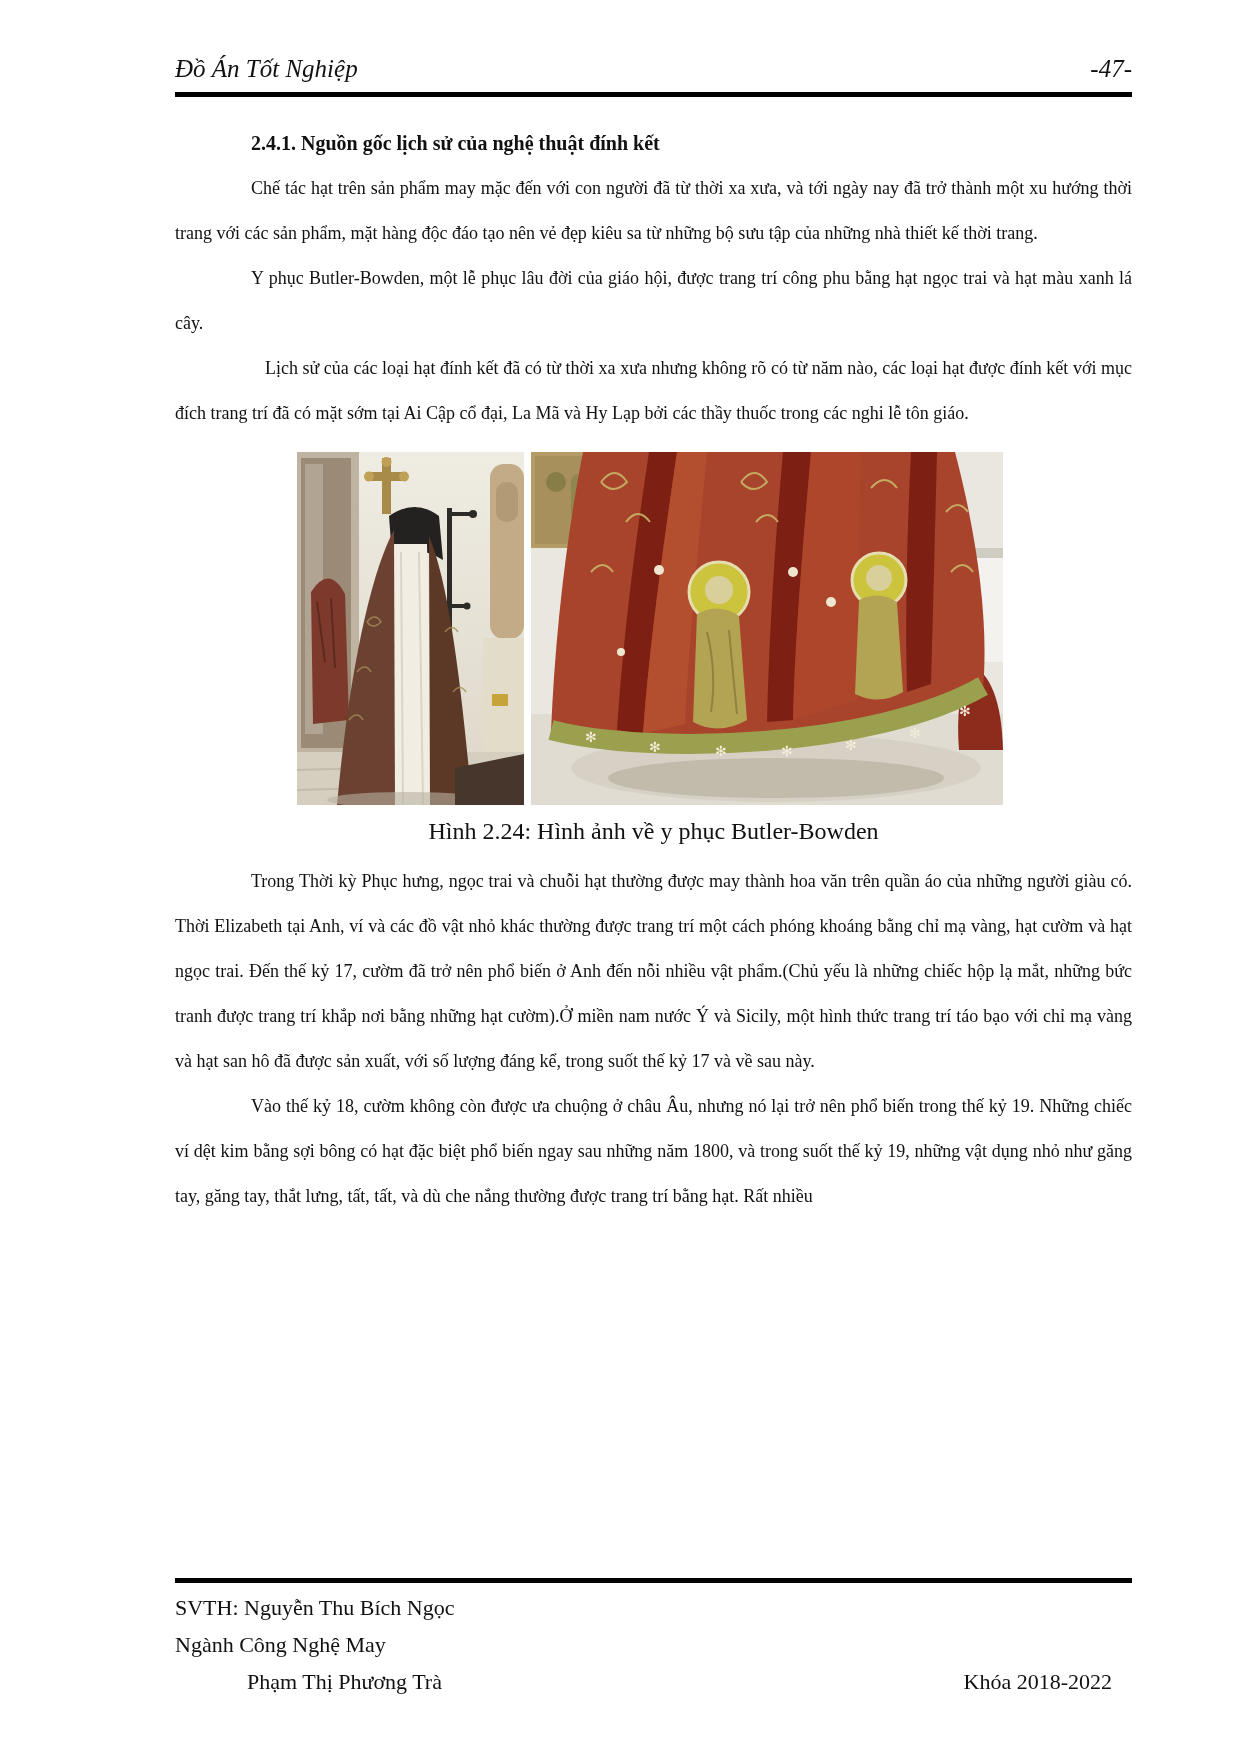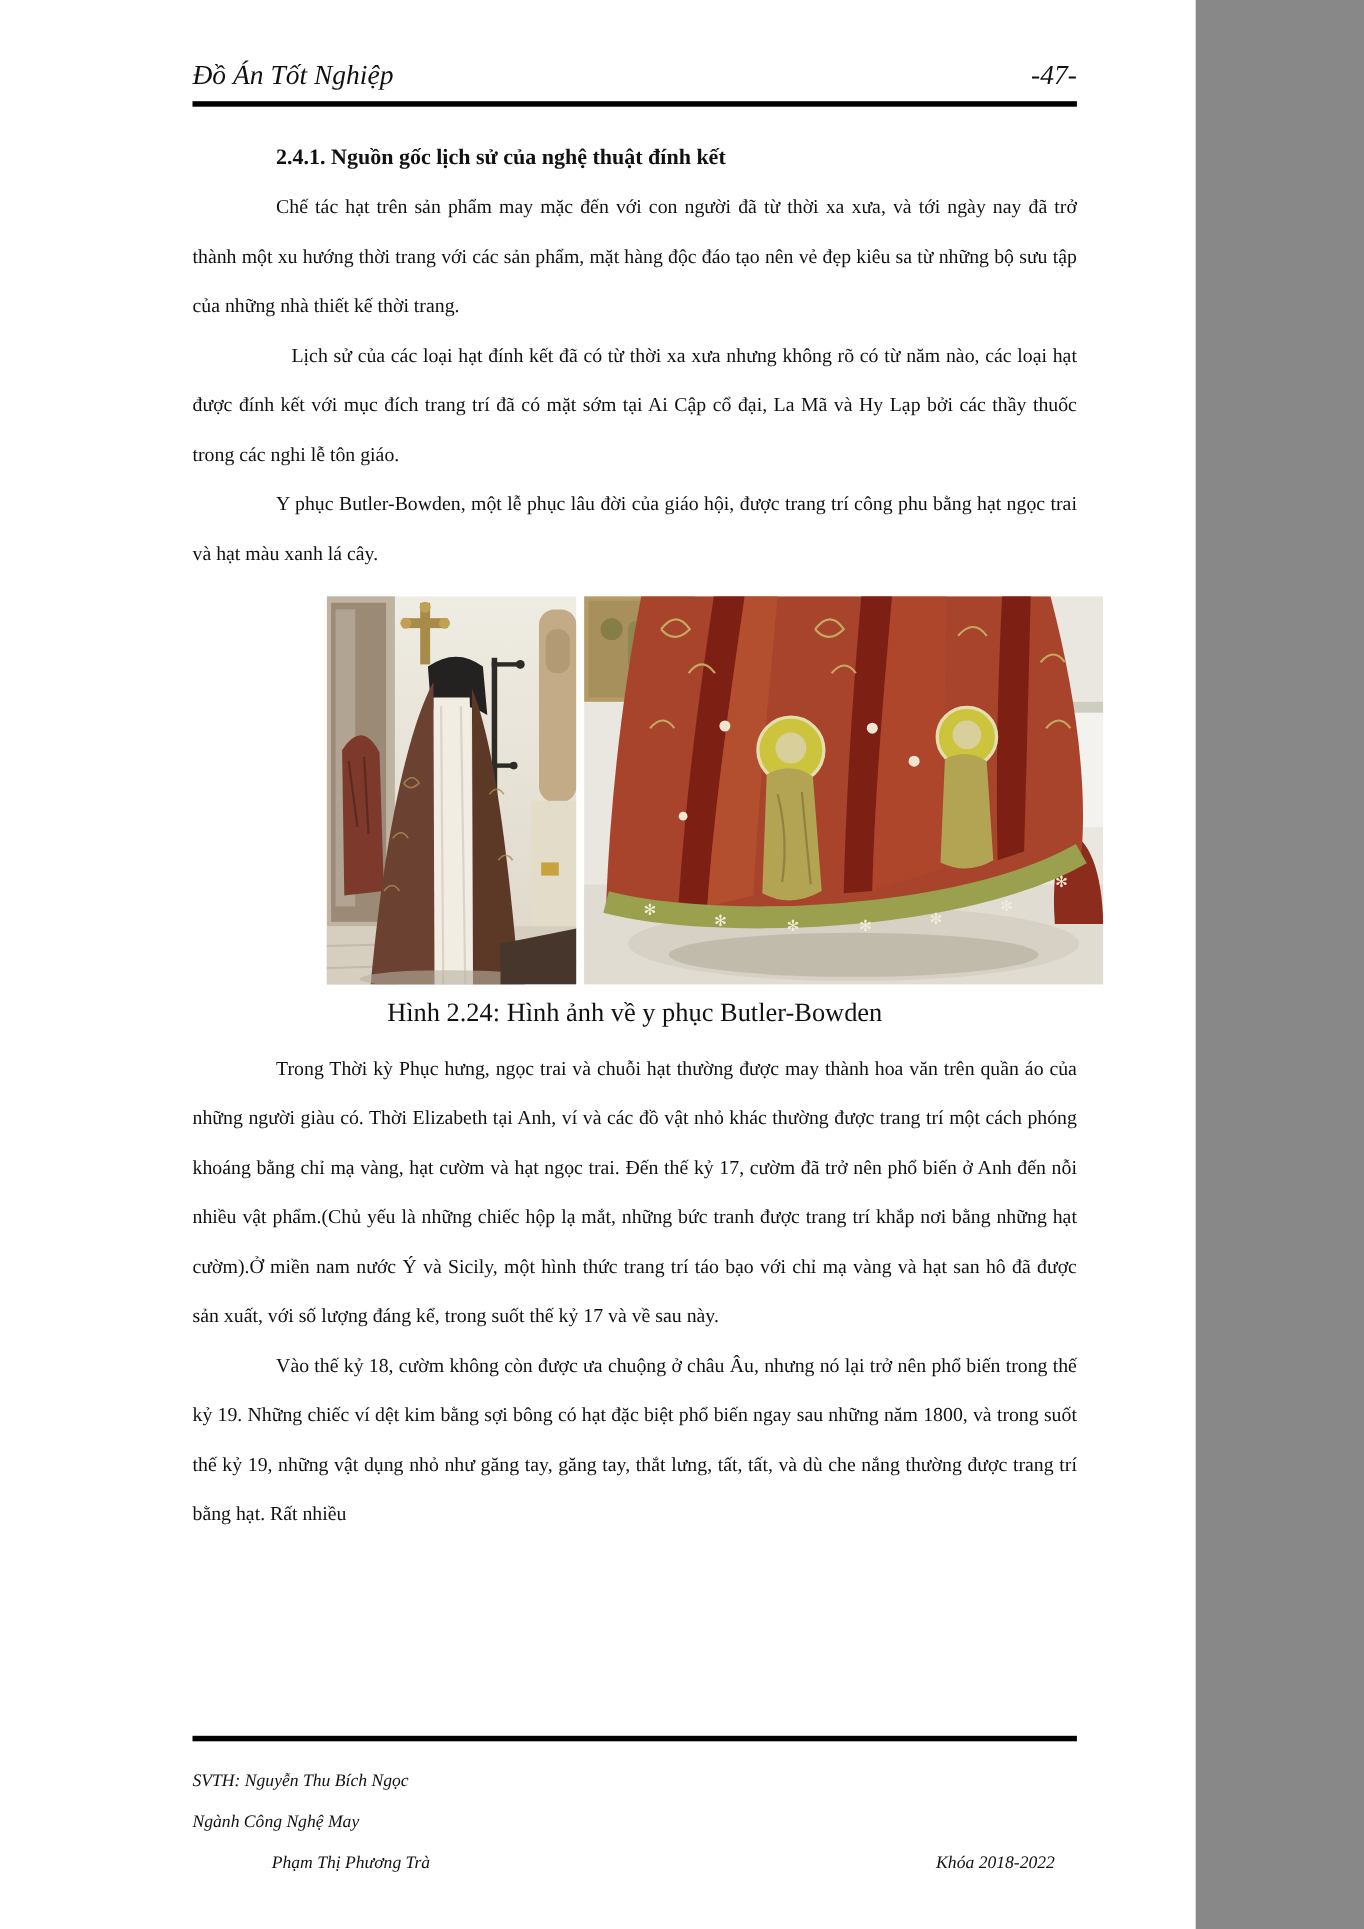--- a/index.html
+++ b/index.html
@@ -1,18 +1,18 @@
 <!DOCTYPE html>
 <html><head>
 <meta charset="utf-8">
 <style>
   html,body{margin:0;padding:0;background:#888;}
   .page{
     position:relative;
-    width:1087px;height:1754px;
+    width:1240px;height:1754px;
     background:#ffffff;
     color:#111;
     font-family:"Liberation Serif","DejaVu Serif",serif;
     overflow:hidden;
     box-sizing:border-box;
     padding:52px 108px 0 175px;
   }
   .header-row{
     display:flex;justify-content:space-between;align-items:flex-end;
     font-style:italic;font-size:25px;line-height:34px;
@@ -40,42 +40,42 @@
   .figure-caption{
     text-align:center;
     font-size:24px;line-height:40px;
     margin-top:6px;
   }
   .after-figure{margin-top:8px;}
   .page-footer{
     position:absolute;
     left:175px;right:108px;top:1578px;
     border-top:5px solid #000;
-    padding-top:18px;
-    font-style:italic;font-size:16px;line-height:37px;
+    padding-top:6px;
+    font-size:22px;line-height:37px;
   }
   .footer-row{display:flex;justify-content:space-between;}
   .footer-left.indented{padding-left:72px;}
   .footer-right{text-align:right;padding-right:20px;}
 </style>
 </head>
 <body>
 
 <div class="page">
 
   <div class="header-row">
     <span>Đồ Án Tốt Nghiệp</span>
     <span>-47-</span>
   </div>
 
   <h2 class="section-heading">2.4.1. Nguồn gốc lịch sử của nghệ thuật đính kết</h2>
 
   <p class="para">Chế tác hạt trên sản phẩm may mặc đến với con người đã từ thời xa xưa, và tới ngày nay đã trở thành một xu hướng thời trang với các sản phẩm, mặt hàng độc đáo tạo nên vẻ đẹp kiêu sa từ những bộ sưu tập của những nhà thiết kế thời trang.</p>
+  <p class="para">Y phục Butler-Bowden, một lễ phục lâu đời của giáo hội, được trang trí công phu bằng hạt ngọc trai và hạt màu xanh lá cây.</p>
   <p class="para para--wide">Lịch sử của các loại hạt đính kết đã có từ thời xa xưa nhưng không rõ có từ năm nào, các loại hạt được đính kết với mục đích trang trí đã có mặt sớm tại Ai Cập cổ đại, La Mã và Hy Lạp bởi các thầy thuốc trong các nghi lễ tôn giáo.</p>
-  <p class="para">Y phục Butler-Bowden, một lễ phục lâu đời của giáo hội, được trang trí công phu bằng hạt ngọc trai và hạt màu xanh lá cây.</p>
 
   <figure>
     <div class="photo-row">
 
       <svg class="photo" width="227" height="353" viewBox="0 0 227 353" preserveAspectRatio="none">
         <defs>
           <linearGradient id="lwall" x1="0" y1="0" x2="0" y2="1">
             <stop offset="0" stop-color="#efece3"></stop>
               <stop offset="1" stop-color="#ddd7c8"></stop>
           </linearGradient>

